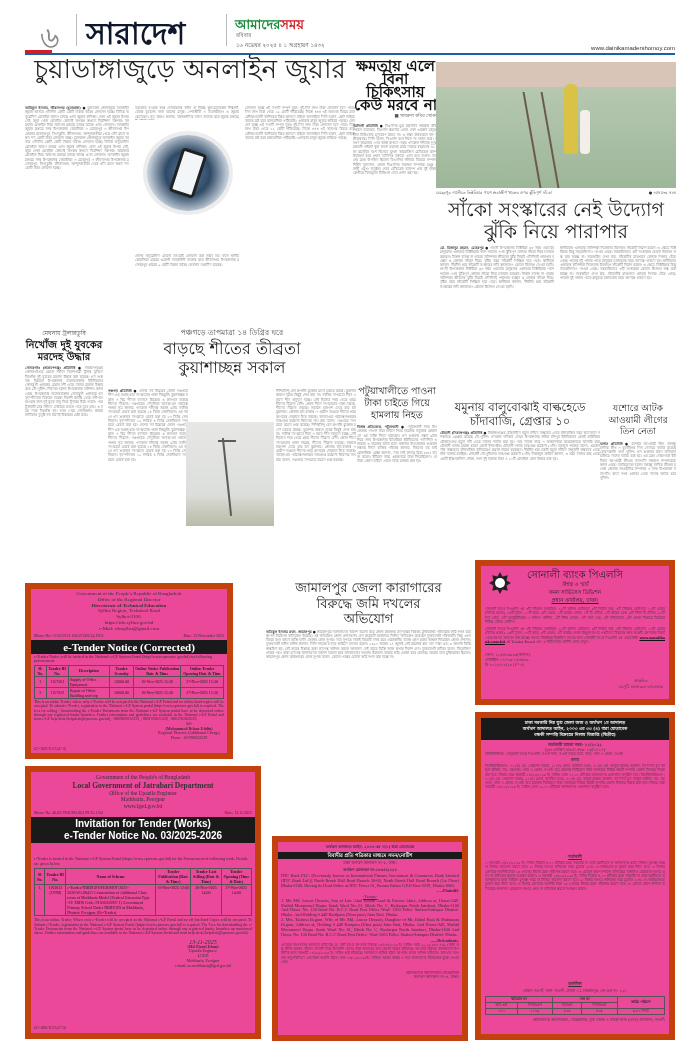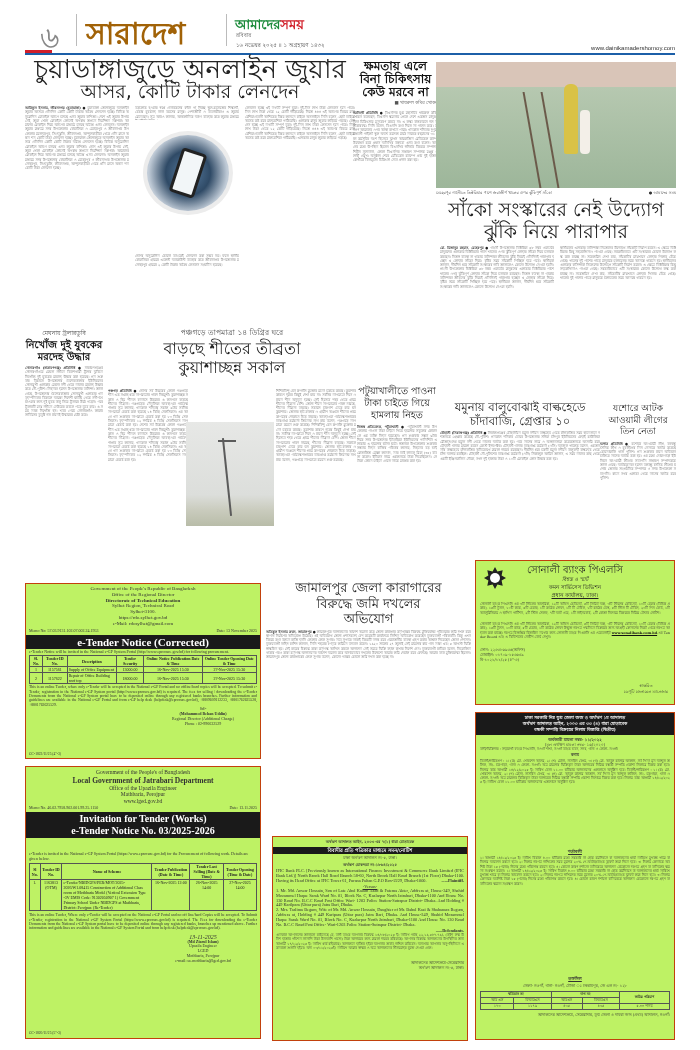--- a/index.html
+++ b/index.html
@@ -4,68 +4,67 @@
 <style>
 *{box-sizing:border-box;margin:0;padding:0}
 body{width:700px;height:1050px;background:#fff;font-family:"DejaVu Serif",serif;color:#222;position:relative;overflow:hidden}
 .abs{position:absolute}
 .txt{font-size:3.4px;line-height:4.3px;color:#666;text-align:justify;overflow:hidden;word-break:break-all}
 .txt .b{color:#222;font-weight:bold}
 .hd{font-family:"DejaVu Sans",sans-serif;text-align:center;color:#222;font-weight:normal}
 .rule{background:#1c5fa8}
 .photo{background:linear-gradient(180deg,#c9b7a9 0%,#c9b7a9 20%,#9fb59a 20%,#b8c9b4 60%,#a9bca4 100%)}
 .circle{border-radius:50%}
-.box{border:1px solid #c2410c;background:#bef264}
+.box{border:6px solid #c2410c;background:#ec4899}
 .bar{background:#1a1a1a;color:#fff;text-align:center;font-weight:bold}
 table{border-collapse:collapse;width:100%}
 td,th{border:0.6px solid #555;font-size:4px;line-height:5px;padding:0 1px;text-align:center;font-family:"Liberation Serif",serif}
 .sm{font-family:"Liberation Serif",serif;color:#333}
 </style>
 </head>
 <body>
 
 <div class="abs" style="left:0;top:0;width:700px;height:56px">
   <div class="abs" style="left:40px;top:14px;font-family:'DejaVu Sans',sans-serif;font-size:30px;color:#888">৬</div>
   <div class="abs" style="left:76px;top:14px;width:1px;height:32px;background:#bbb"></div>
-  <div class="abs" style="left:86px;top:10px;font-family:'DejaVu Sans',sans-serif;font-size:30px;font-weight:bold;color:#a16207">সারাদেশ</div>
+  <div class="abs" style="left:86px;top:10px;font-family:'DejaVu Sans',sans-serif;font-size:30px;font-weight:bold;color:#0f172a">সারাদেশ</div>
   <div class="abs" style="left:226px;top:14px;width:1px;height:32px;background:#bbb"></div>
   <div class="abs" style="left:235px;top:15px;font-family:'DejaVu Sans',sans-serif;font-size:13px;font-weight:bold">
     <span style="color:#1a8a3a">আমাদের</span><span style="color:#d11f2a">সময়</span>
   </div>
   <div class="abs" style="left:236px;top:32px;font-family:'DejaVu Sans',sans-serif;font-size:5.5px;color:#555">রবিবার</div>
   <div class="abs" style="left:236px;top:42px;font-family:'DejaVu Sans',sans-serif;font-size:5.5px;color:#444">১৬ নভেম্বর ২০২৫ ॥ ১ অগ্রহায়ণ ১৪৩২</div>
   <div class="abs" style="right:25px;top:45px;font-family:'Liberation Sans',sans-serif;font-size:6px;color:#333">www.dainikamadershomoy.com</div>
   <div class="abs" style="left:25px;top:50px;width:27px;height:4px;background:#d11f2a"></div>
   <div class="abs rule" style="left:25px;top:53px;width:650px;height:1.5px"></div>
 </div>
 
 <div class="abs" style="left:25px;top:58px;width:330px;height:240px">
   <div class="hd" style="font-size:26px;line-height:22px">চুয়াডাঙ্গাজুড়ে অনলাইন জুয়ার</div>
-  <div class="hd" style="font-size:19px;line-height:22px">আসর, কোটি টাকার লেনদেন</div>
   <div class="abs txt" style="left:0;top:48px;width:104px;height:246px">
     <span class="b">আরিফুল ইসলাম, জীবননগর (চুয়াডাঙ্গা) ●</span>
     <span>চুয়াডাঙ্গা জেলাজুড়ে অনলাইন জুয়ার আসরে প্রতিদিন কোটি কোটি টাকার অবৈধ লেনদেন হচ্ছে। বিভিন্ন অনুমোদিত মোবাইল অ্যাপে চলছে এসব জুয়ার বাণিজ্য। দেশে এই জুয়ার উপায় নেই, জুয়া খেলা মোবাইল ফোনেই অপরাধ জগতে নিমজ্জিত তরুণরা। আমাদের মোবাইল দিয়ে অ্যাপের মাধ্যমে চলছে অবৈধ এসব লেনদেন। অনলাইন জুয়ার মাধ্যমে সদর উপজেলার বোয়ালিয়া ও মেহেরপুর ও জীবননগর উপজেলার মনোহরপুর, সিংহঝুলি, জীবননগর, আন্দুলবাড়ীয়া থেকে প্রতি মাসে অন্তত শত কোটি টাকা লেনদেন হচ্ছে।</span>
     <span>চুয়াডাঙ্গা জেলাজুড়ে অনলাইন জুয়ার আসরে প্রতিদিন কোটি কোটি টাকার অবৈধ লেনদেন হচ্ছে। বিভিন্ন অনুমোদিত মোবাইল অ্যাপে চলছে এসব জুয়ার বাণিজ্য। দেশে এই জুয়ার উপায় নেই, জুয়া খেলা মোবাইল ফোনেই অপরাধ জগতে নিমজ্জিত তরুণরা। আমাদের মোবাইল দিয়ে অ্যাপের মাধ্যমে চলছে অবৈধ এসব লেনদেন। অনলাইন জুয়ার মাধ্যমে সদর উপজেলার বোয়ালিয়া ও মেহেরপুর ও জীবননগর উপজেলার মনোহরপুর, সিংহঝুলি, জীবননগর, আন্দুলবাড়ীয়া থেকে প্রতি মাসে অন্তত শত কোটি টাকা লেনদেন হচ্ছে।</span>
   </div>
   <div class="abs txt" style="left:110px;top:48px;width:104px;height:14px">
     <span>বড়লোক হওয়ার স্বপ্নে প্রতারকদের ফাঁদে পা দিচ্ছে স্কুল-কলেজের শিক্ষার্থী, বেকার যুবকসহ নানা বয়সের মানুষ। পেশাজীবী ও ব্যবসায়ীরাও এ জুয়ায় মেতেছেন। সূত্র আরও জানায়, আন্তর্জাতিক অ্যাপ ব্যবহার করে জুয়ার মাধ্যমে উপার্জিত টাকা এ</span>
   </div>
   <div class="abs circle" style="left:118px;top:73px;width:90px;height:84px;background:radial-gradient(circle at 50% 50%,#5a7fa3 0%,#2f4a66 40%,#bfcad6 70%,#e5ebf1 100%);border:4px solid #ececec"></div>
   <div class="abs" style="left:150px;top:92px;width:26px;height:46px;background:#f2f6f8;border:3px solid #222;border-radius:4px;transform:rotate(18deg)"></div>
   <div class="abs txt" style="left:110px;top:196px;width:104px;height:44px">
     <span>দেশের অনুমোদিত কোনো ব্যাংকেই লেনদেন করা সম্ভব নয়। ফলে স্থানীয় বোয়ালিয়া গ্রামের এজেন্ট অ্যাকাউন্ট ব্যবহার করে জীবননগর উপজেলার মনোহরপুর গ্রামের ২ কোটি টাকার অবৈধ লেনদেন সংঘটিত হয়েছে।</span>
   </div>
   <div class="abs txt" style="left:220px;top:48px;width:110px;height:246px">
     <span>লেনদেন হচ্ছে এই তথ্যটি সম্পূর্ণ ভুয়া। দুই-তিন লাখ টাকা লেনদেন হতে পারে। তিন লাখ টাকা থেকে ১২ কোটি দাঁড়িয়েছে। নিজে ৪৪৪ এই অ্যাপের বিষয়ে মালয়েশিয়াপ্রবাসী আশিকের বিষয় জানতে চাইলে অনলাইনে তিনি বলেন, ছোট ভাইকে অনেক কষ্ট করে মালয়েশিয়া পাঠিয়েছি। এলাকার মানুষ জুয়ায় জড়িয়ে পড়ছে।</span>
     <span>লেনদেন হচ্ছে এই তথ্যটি সম্পূর্ণ ভুয়া। দুই-তিন লাখ টাকা লেনদেন হতে পারে। তিন লাখ টাকা থেকে ১২ কোটি দাঁড়িয়েছে। নিজে ৪৪৪ এই অ্যাপের বিষয়ে মালয়েশিয়াপ্রবাসী আশিকের বিষয় জানতে চাইলে অনলাইনে তিনি বলেন, ছোট ভাইকে অনেক কষ্ট করে মালয়েশিয়া পাঠিয়েছি। এলাকার মানুষ জুয়ায় জড়িয়ে পড়ছে।</span>
   </div>
 </div>
 
 <div class="abs" style="left:353px;top:60px;width:85px;height:240px">
-  <div class="hd" style="font-size:12px;line-height:13px;font-weight:bold;color:#111">ক্ষমতায় এলে বিনা চিকিৎসায় কেউ মরবে না</div>
+  <div class="hd" style="font-size:15px;line-height:13px;font-weight:bold;color:#111">ক্ষমতায় এলে বিনা চিকিৎসায় কেউ মরবে না</div>
   <div class="sm" style="font-family:'DejaVu Sans',sans-serif;font-size:4.5px;text-align:right;color:#555;margin:1px 0 4px">■ খায়রুল কবির খোকন</div>
   <div class="txt" style="height:180px">
     <span class="b">নরসিংদী প্রতিনিধি ●</span>
     <span>বিএনপির যুগ্ম মহাসচিব খায়রুল কবির খোকন বলেছেন, বিএনপি ক্ষমতায় গেলে দেশে একজন মানুষও বিনা চিকিৎসায় মৃত্যুবরণ করবে না। এ লক্ষ্য বাস্তবায়নে দল অঙ্গীকারবদ্ধ। তিনি বলেন, বিএনপি কথা দিলে তা পালন করে। জনগণ আমাদের ওপর আস্থা রাখতে পারে। গতকাল শনিবার দুপুরে মাধবদী পাইলট স্কুল অ্যান্ড কলেজ মাঠে তারেক রহমানের ৩১ দফা কর্মসূচির অংশ হিসেবে ড্রাগন আয়োজিত মেডিকেল ক্যাম্প উদ্বোধন করে প্রধান অতিথির বক্তব্যে এসব কথা বলেন।</span>
     <span>অন্যদের মধ্যে উপস্থিত ছিলেন বিএনপির স্বনির্ভর বিষয়ক সম্পাদক শিরীন সুলতানা, জেলা বিএনপির সাধারণ সম্পাদক মঞ্জুর এলাহী প্রমুখ। অনুষ্ঠান শেষে মেডিকেল ক্যাম্পে প্রায় দুই হাজার রোগীকে বিনামূল্যে চিকিৎসা সেবা প্রদান করা হয়।</span>
   </div>
 </div>
 
 <div class="abs photo" style="left:436px;top:62px;width:240px;height:126px;overflow:hidden">
   <div class="abs" style="left:0;top:0;width:240px;height:25px;background:#d9c5b8"></div>
@@ -136,21 +135,21 @@
 </div>
 
 <div class="abs" style="left:600px;top:403px;width:76px;height:160px">
   <div class="hd" style="font-size:9px;line-height:11.5px;margin-bottom:4px">যশোরে আটক আওয়ামী লীগের তিন নেতা</div>
   <div class="txt" style="height:110px">
     <span class="b">যশোর প্রতিনিধি ●</span>
     <span>যশোরে আওয়ামী লীগ, বঙ্গবন্ধু সৈনিক লীগ ও যুবলীগের তিন নেতাকে আটক করেছে কোতোয়ালি থানা পুলিশ। গত শুক্রবার রাতে অভিযান চালিয়ে তাদের আটক করা হয়। এর মধ্যে নোয়াপাড়া ইউনিয়ন আওয়ামী লীগের সভাপতি সাধারণ সম্পাদককে জানা গেছে। আটককৃতরা হলেন বঙ্গবন্ধু সৈনিক লীগের যশোর জেলার সাংগঠনিক সম্পাদক ও সদর উপজেলা সভাপতি। রাতে নগর এলাকা থেকে তাদের আটক করে পুলিশ।</span>
   </div>
 </div>
 
-<div class="abs box" style="left:25px;top:583px;width:236px;height:176px;padding:2px 3px">
+<div class="abs box" style="left:25px;top:583px;width:208px;height:176px;padding:2px 3px">
   <div class="sm" style="text-align:center;font-size:5px;line-height:5.8px">
     <div>Government of the People's Republic of Bangladesh</div>
     <div>Office of the Regional Director</div>
     <div style="font-weight:bold">Directorate of Technical Education</div>
     <div>Sylhet Region, Technical Road</div>
     <div>Sylhet-3100.</div>
     <div>https://rdo.sylhet.gov.bd</div>
     <div>e-Mail: rdosylhet@gmail.com</div>
   </div>
   <div class="sm" style="font-size:4px;display:flex;justify-content:space-between;margin-top:1px">
@@ -202,21 +201,21 @@
     <div>Government of the People's of Bangladesh</div>
     <div style="font-weight:bold;font-size:7.5px;line-height:9px">Local Government of Jatrabari Department</div>
     <div>Office of the Upazila Engineer</div>
     <div>Mathbaria, Perojpur</div>
     <div>www.lged.gov.bd</div>
   </div>
   <div class="sm" style="font-size:4px;display:flex;justify-content:space-between;margin-top:1px">
     <span>Memo No. 46.02.7958.902.001.99.25.1150</span>
     <span>Date: 13.11.2025</span>
   </div>
-  <div class="bar" style="font-family:Liberation Serif, serif;font-size:10px;line-height:12px;margin:2px -3px 14px;padding:1px 0">
+  <div class="bar" style="font-family:Liberation Sans, sans-serif;font-size:10px;line-height:12px;margin:2px -3px 14px;padding:1px 0">
     <div>Invitation for Tender (Works)</div>
     <div>e-Tender Notice No. 03/2025-2026</div>
   </div>
   <div class="sm" style="font-size:4px;line-height:4.6px;margin-bottom:2px">e-Tender is invited in the National e-GP System Portal (https://www.eprocure.gov.bd) for the Procurement of following work. Details are given below.</div>
   <table>
     <tbody>
         <tr>
       <th>Sl No.</th>
       <th>Tender ID No.</th>
       <th style="width:90px">Name of Scheme</th>

